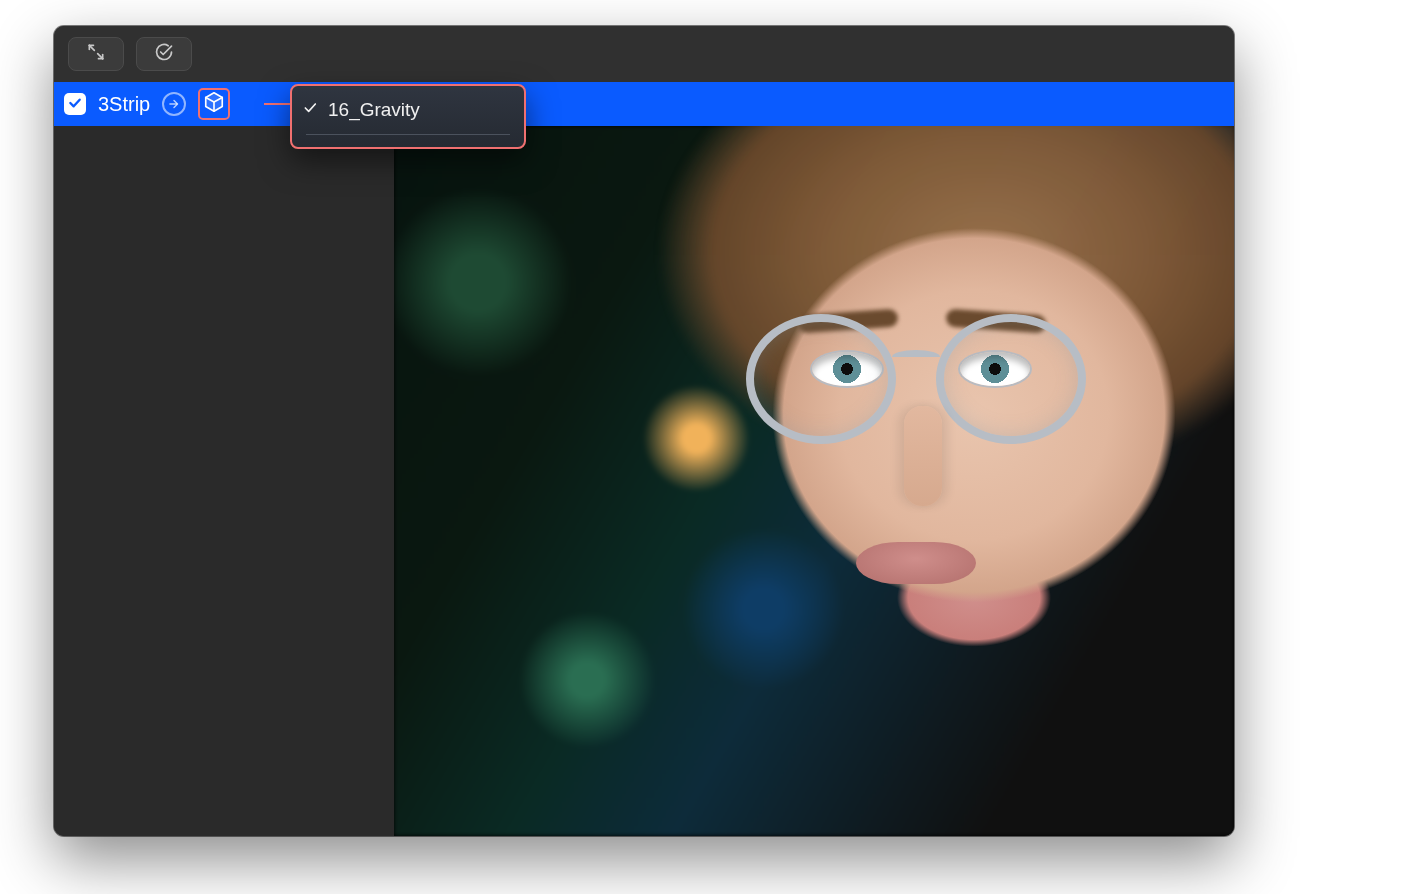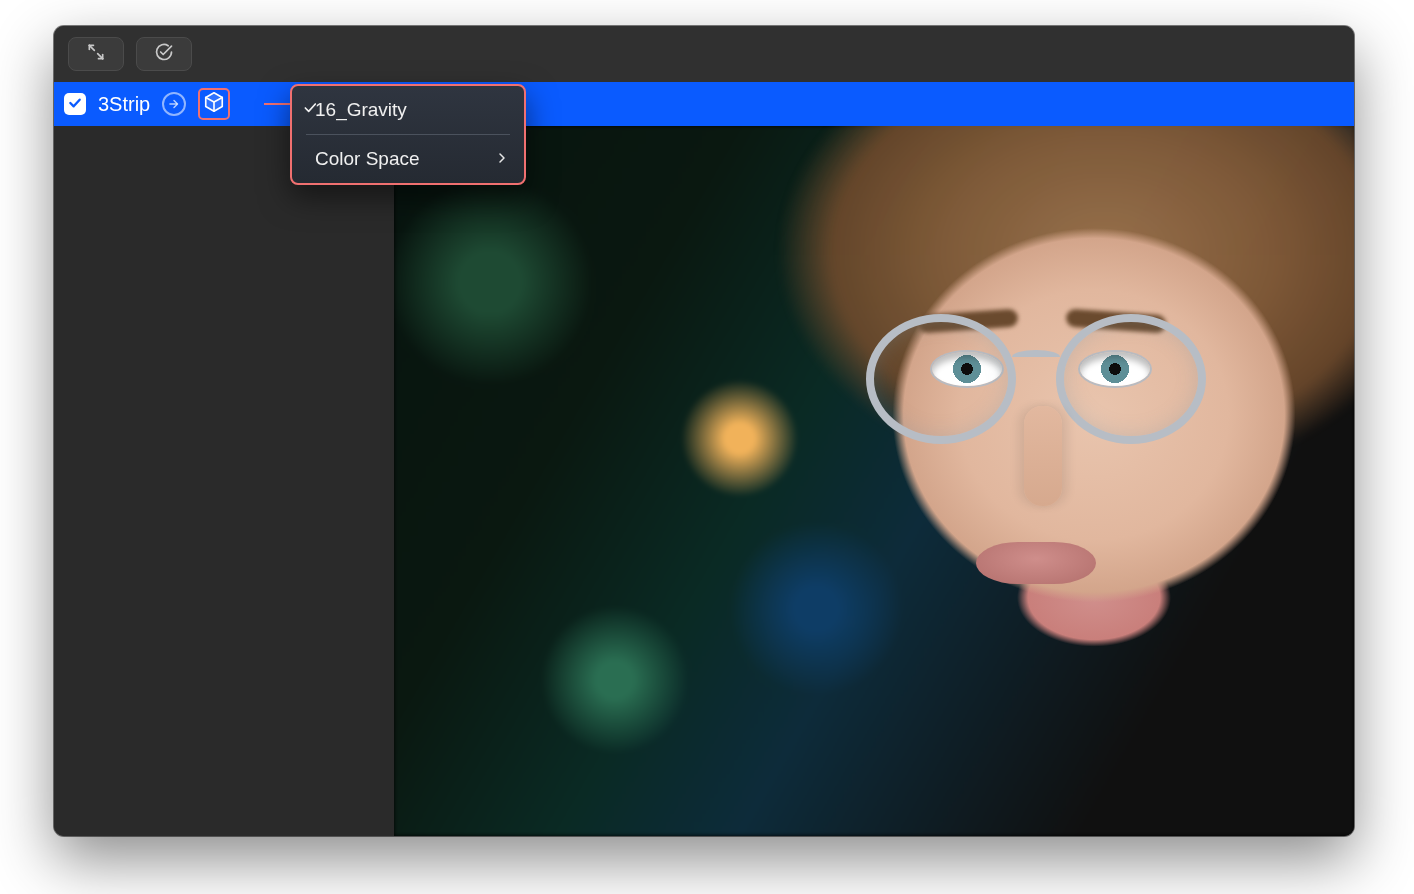--- a/index.html
+++ b/index.html
@@ -8,21 +8,21 @@
     font-family: -apple-system, BlinkMacSystemFont, "Segoe UI", Helvetica, Arial, sans-serif;
     width: 1414px;
     height: 894px;
     position: relative;
     overflow: hidden;
   }
   .window {
     position: absolute;
     left: 54px;
     top: 26px;
-    width: 1300px;
+    width: 1180px;
     height: 810px;
     background: #2a2a2a;
     border-radius: 10px;
     box-shadow: 0 24px 60px rgba(0,0,0,0.45), 0 0 0 1px rgba(0,0,0,0.5);
     overflow: hidden;
   }
   .titlebar {
     height: 56px;
     display: flex;
     align-items: center;
@@ -213,21 +213,21 @@
     border: 2px solid #f07070;
     border-radius: 8px;
     padding: 6px 0;
     z-index: 5;
     box-shadow: 0 12px 30px rgba(0,0,0,0.5);
   }
   .menu-item {
     display: flex;
     align-items: center;
     height: 36px;
-    padding: 0 16px 0 23px;
+    padding: 0 16px 0 36px;
     color: #f0f0f0;
     font-size: 19px;
     position: relative;
     cursor: pointer;
   }
   .menu-item .check {
     position: absolute;
     left: 10px;
     top: 50%;
     transform: translateY(-50%);
@@ -324,22 +324,14 @@
   <div class="menu">
     <div class="menu-item">
       <span class="check">
         <svg width="16" height="16" viewBox="0 0 24 24" fill="none" stroke-width="2.5" stroke-linecap="round" stroke-linejoin="round">
           <polyline points="5 12 10 17 20 6"></polyline>
         </svg>
       </span>
       <span>16_Gravity</span>
     </div>
     <div class="menu-sep"></div>
-    <div class="menu-item">
-      <span>Color Space</span>
-      <span class="chevron">
-        <svg width="12" height="14" viewBox="0 0 24 24" fill="none" stroke-width="3" stroke-linecap="round" stroke-linejoin="round">
-          <polyline points="8 4 16 12 8 20"></polyline>
-        </svg>
-      </span>
-    </div>
   </div>
 </div>
 
 </body></html>

